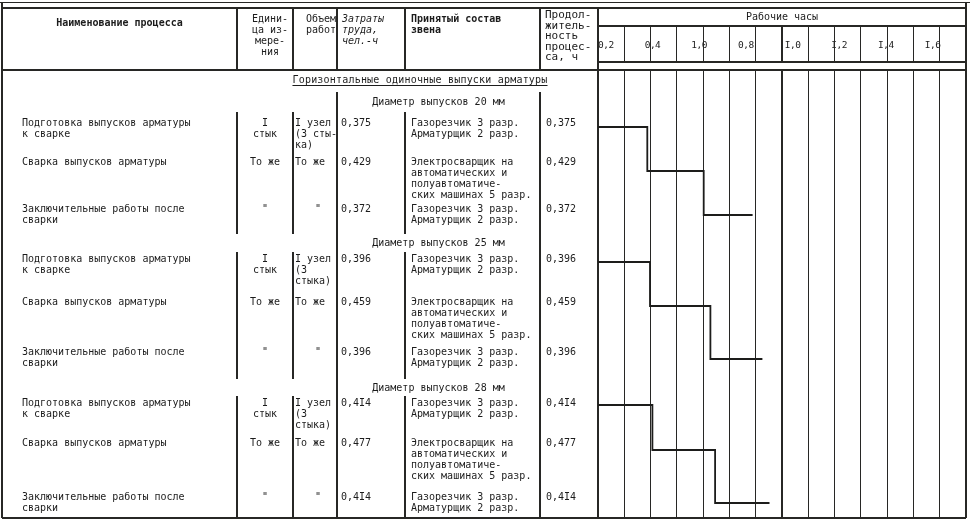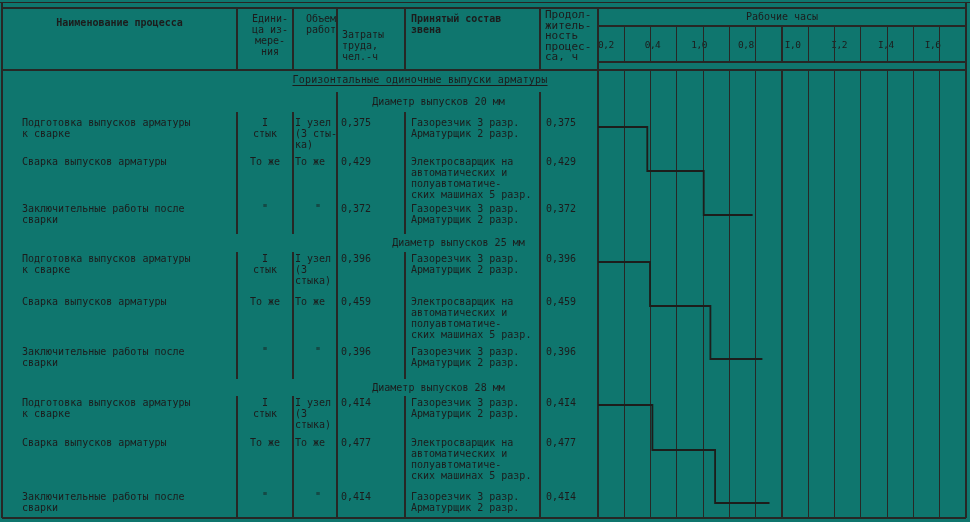--- a/index.html
+++ b/index.html
@@ -1,18 +1,18 @@
 <!DOCTYPE html>
 <html><head>
 <meta charset="utf-8">
 <style>
   html,body{margin:0;padding:0;background:#e8e8e4;}
   .page{
     position:relative; width:970px; height:522px; overflow:hidden;
-    background:#0f766e; color:#1c1c1c;
+    background:#ffffff; color:#1c1c1c;
     font-family:"DejaVu Sans Mono","Liberation Mono",monospace;
     font-size:10px; line-height:11px;
   }
   .ctr{text-align:center;}
   .b{font-weight:bold;}
   
   .hc{position:absolute; white-space:pre-line;}
   
   .group-title{
     position:absolute; left:230px; width:380px; top:74px; text-align:center;
@@ -42,21 +42,21 @@
 
 <div class="page">
 
   <div class="hc b ctr" style="left:2px;top:17px;width:235px;">Наименование процесса</div>
   <div class="hc" style="left:244px;top:13px;width:52px;text-align:center;">Едини-
 ца из-
 мере-
 ния</div>
   <div class="hc" style="left:301px;top:13px;width:40px;text-align:center;">Объем
 работ</div>
-  <div class="hc" style="left:342px;top:29px;width:60px;">Затраты
+  <div class="hc" style="left:342px;top:13px;width:60px;font-style:italic;">Затраты
 труда,
 чел.-ч</div>
   <div class="hc b" style="left:411px;top:13px;width:130px;">Принятый состав
 звена</div>
   <div class="hc" style="left:545px;top:10px;width:52px;font-size:11px;line-height:10.5px;">Продол-
 житель-
 ность
 процес-
 са, ч</div>
   <div class="hc ctr" style="left:598px;top:11px;width:368px;">Рабочие часы</div>
@@ -73,21 +73,21 @@
       <span class="tick">I,8</span>
       <span class="tick">2,0</span>
       <span class="tick">2,2</span>
       <span class="tick">2,4</span>
       <span class="tick">2,6</span>
       <span class="tick">2,8</span>
     </div>
 
   <div class="group-title">Горизонтальные одиночные выпуски арматуры</div>
   <div class="subtitle" style="top:96px;">Диаметр выпусков 20 мм</div>
-  <div class="subtitle" style="top:237px;padding-left:20px;">Диаметр выпусков 25 мм</div>
+  <div class="subtitle" style="top:237px;">Диаметр выпусков 25 мм</div>
   <div class="subtitle" style="top:382px;">Диаметр выпусков 28 мм</div>
 
   <div class="row" style="top:117px;">
     <span class="c c-name">Подготовка выпусков арматуры
 к сварке</span>
     <span class="c c-unit">I
 стык</span>
     <span class="c c-vol">I узел
 (3 сты-
 ка)</span>

